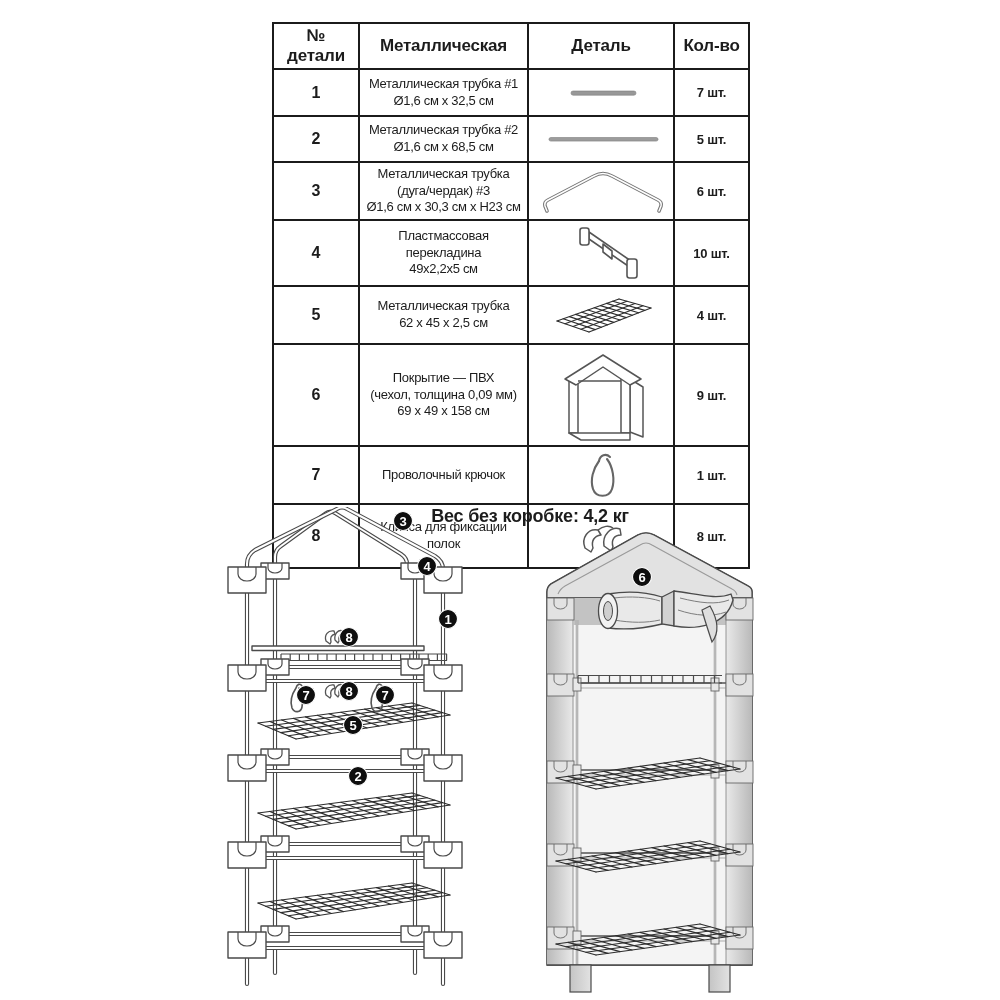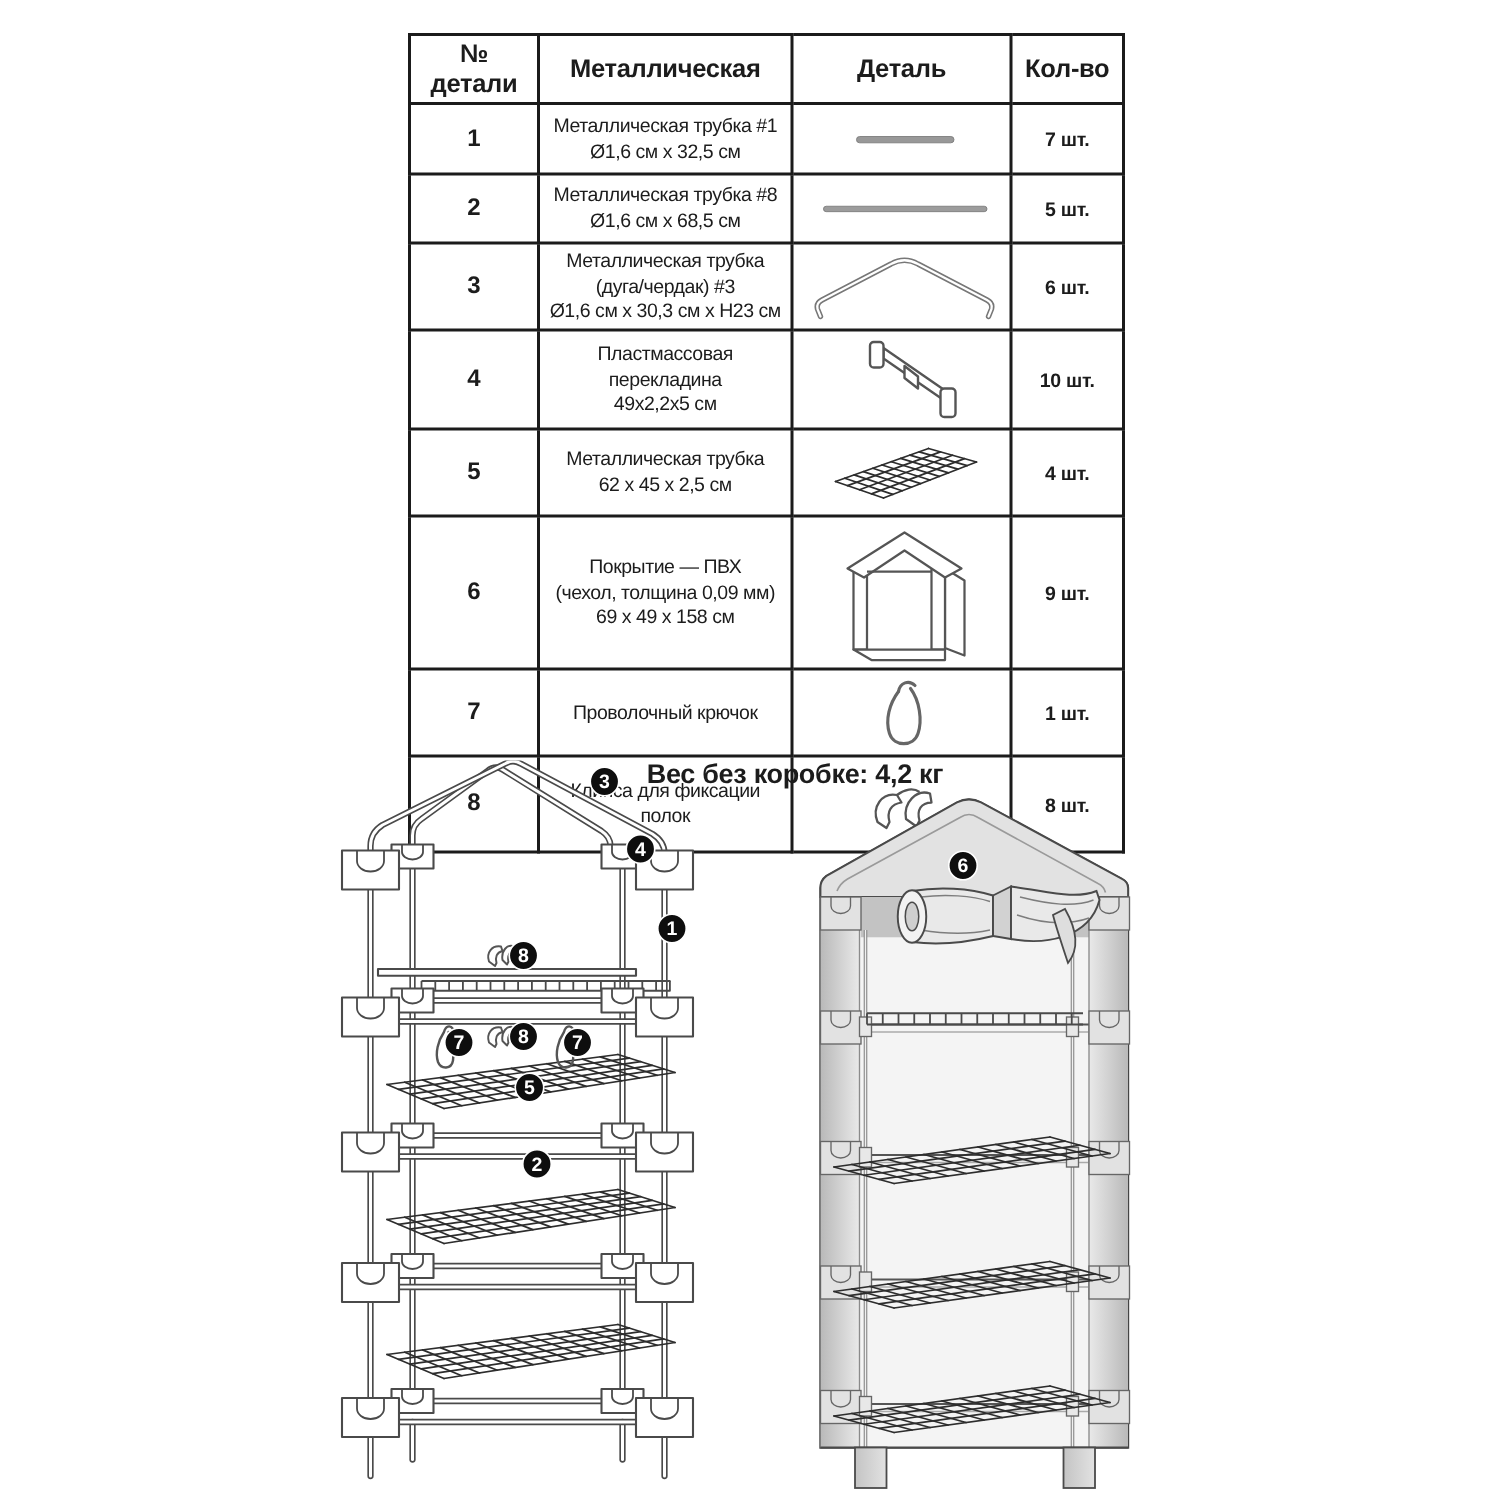--- a/index.html
+++ b/index.html
@@ -59,21 +59,21 @@
           <td class="icon-cell">
             <svg viewBox="0 0 140 40" width="140" height="40">
               <rect x="38" y="18" width="65" height="4.2" rx="2.1" fill="#989898" stroke="#7d7d7d" stroke-width="0.6"></rect>
             </svg>
           </td>
           <td class="qty-cell">7 шт.</td>
         </tr>
         <tr style="height: 45px;">
           <td class="num-cell">2</td>
           <td class="name-cell">
-            <div>Металлическая трубка #8</div>
+            <div>Металлическая трубка #2</div>
             <div>Ø1,6 см  х 68,5 см</div>
           </td>
           <td class="icon-cell">
             <svg viewBox="0 0 140 40" width="140" height="40">
               <rect x="16" y="18.5" width="109" height="3.6" rx="1.8" fill="#9c9c9c" stroke="#7d7d7d" stroke-width="0.6"></rect>
             </svg>
           </td>
           <td class="qty-cell">5 шт.</td>
         </tr>
         <tr style="height: 56px;">

